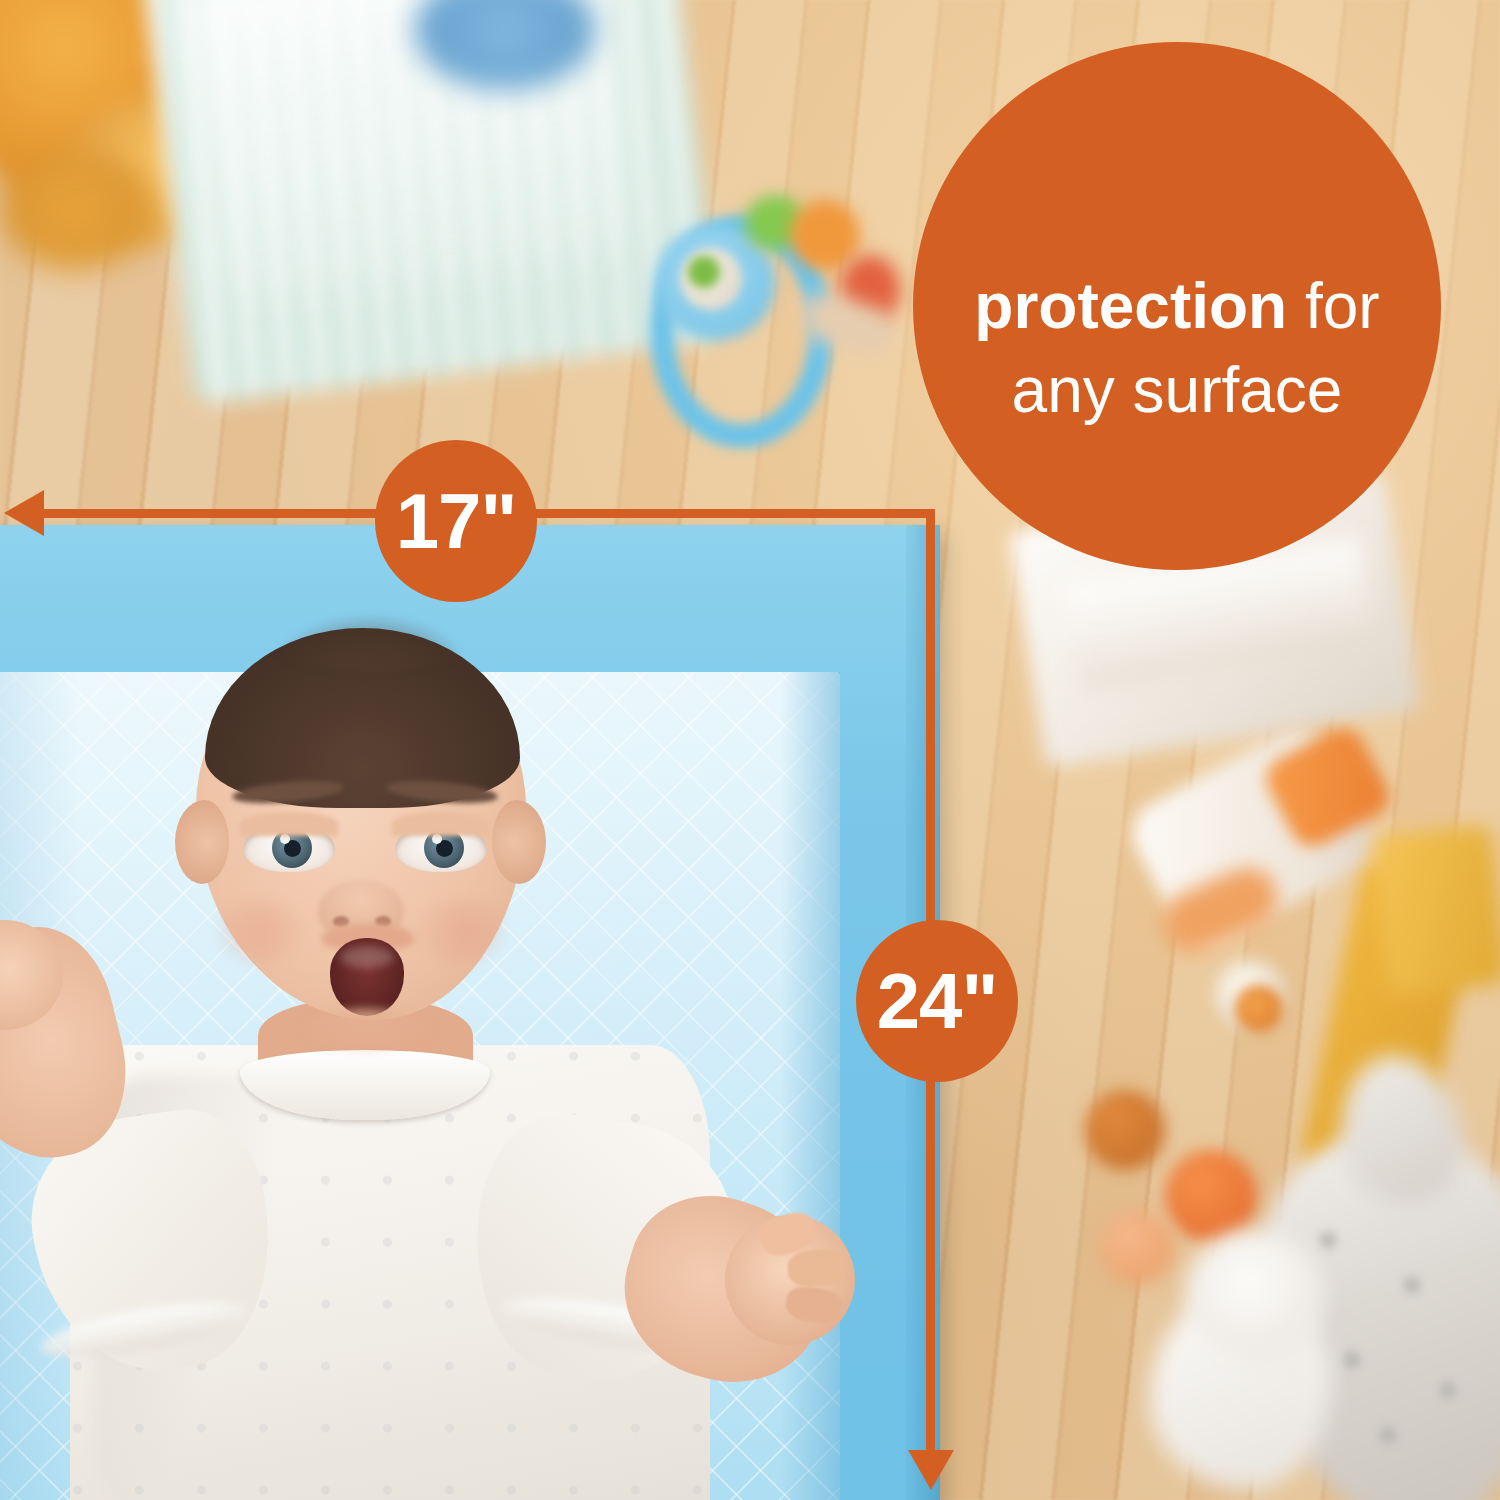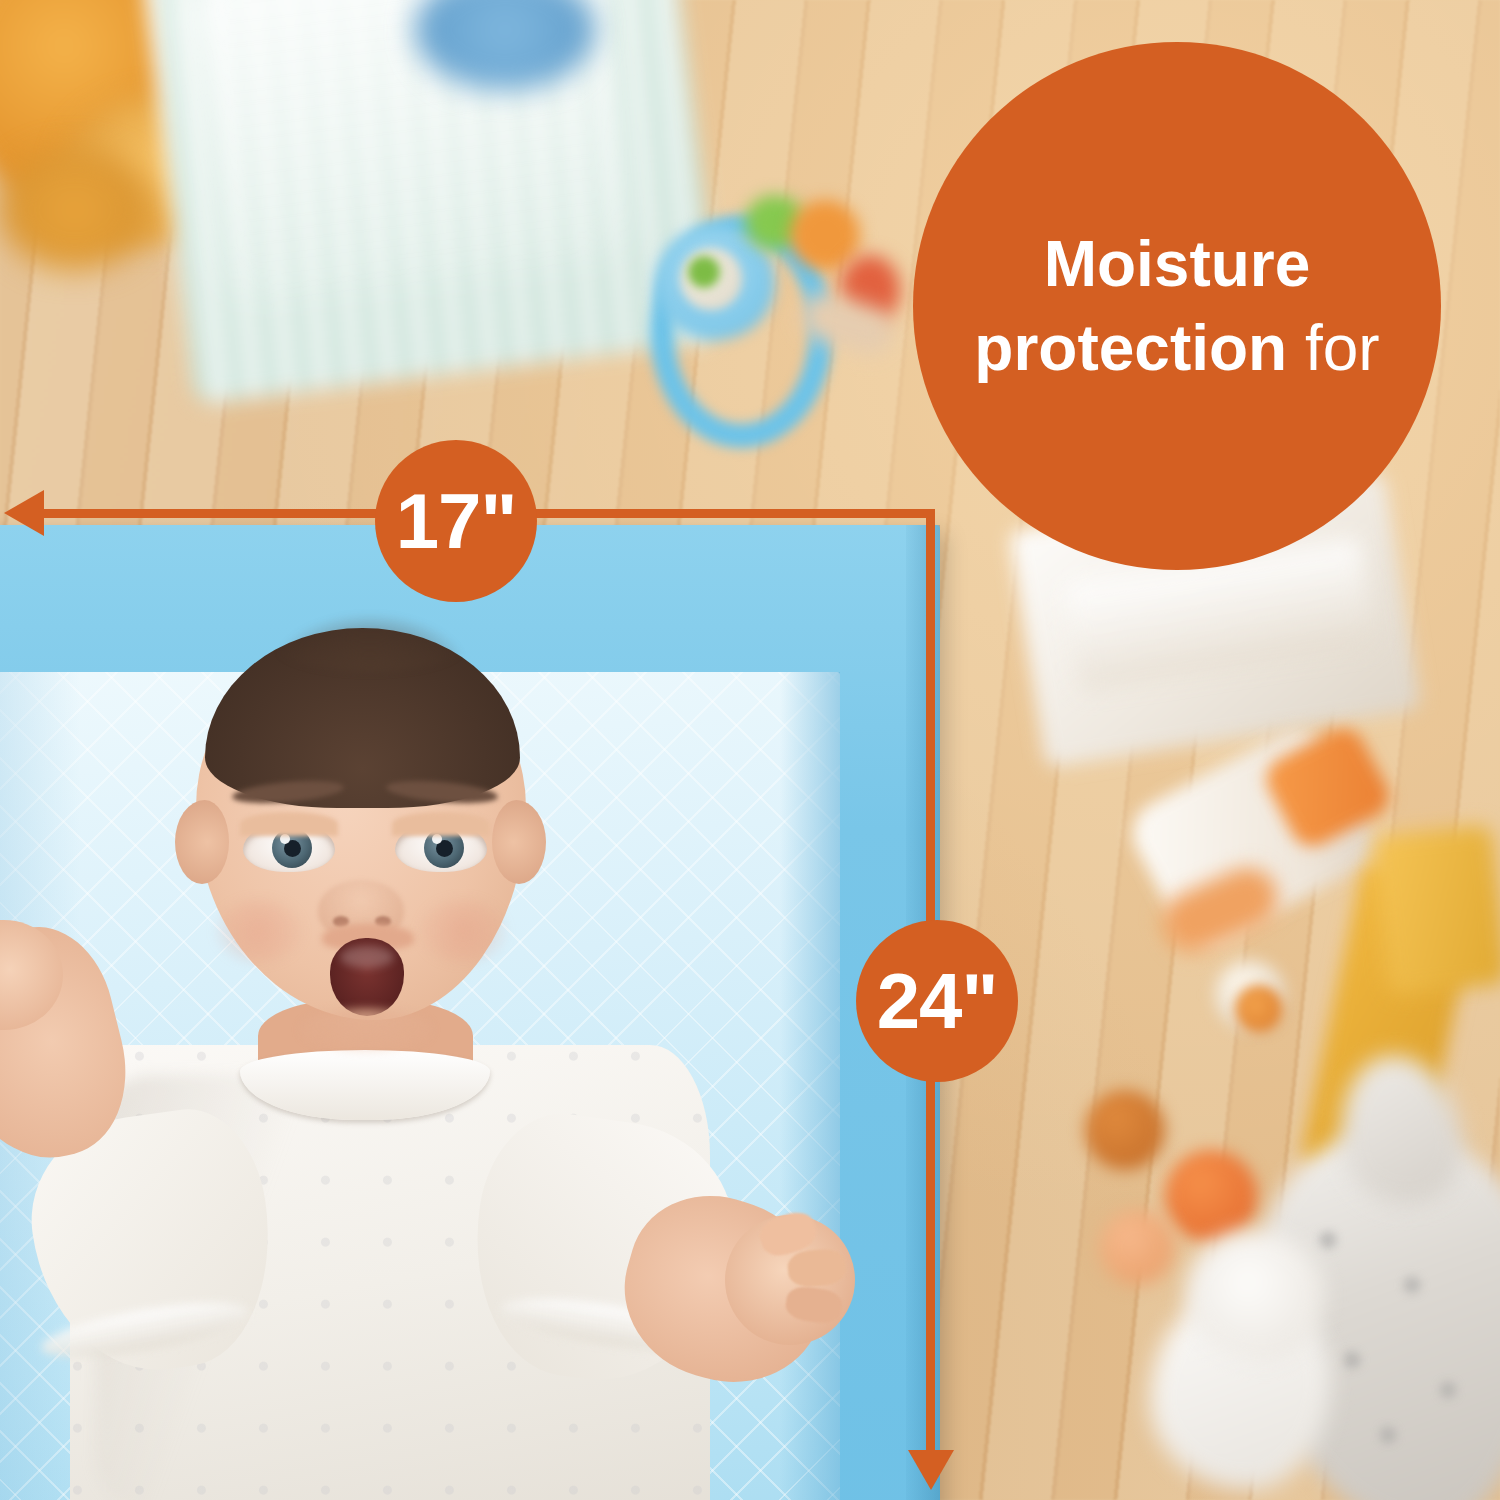--- a/index.html
+++ b/index.html
@@ -554,18 +554,19 @@
 
   <div class="badge badge-width">
     <span>17"</span>
   </div>
   <div class="badge badge-height">
     <span>24"</span>
   </div>
 
   <div class="callout">
     <div class="callout-text">
-      <b>Moisture</b><br>
+      <br>
       <b>protection</b><span> for</span><br>
+      <span>any surface</span>
     </div>
   </div>
 
 </div>
 
 </body></html>

